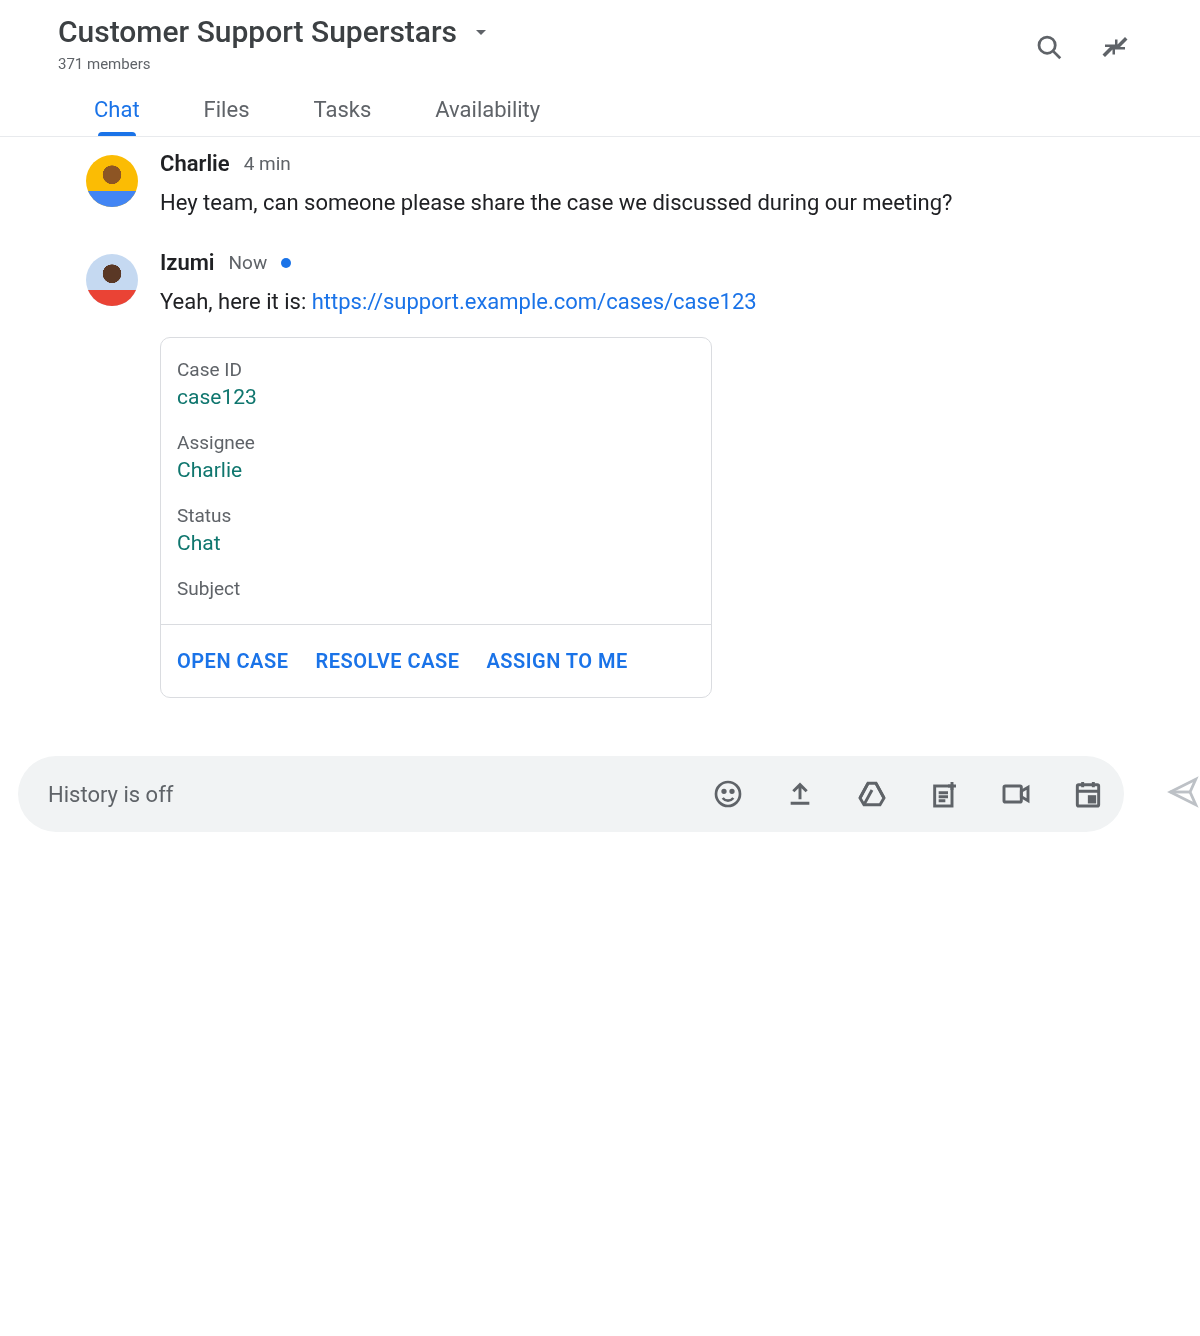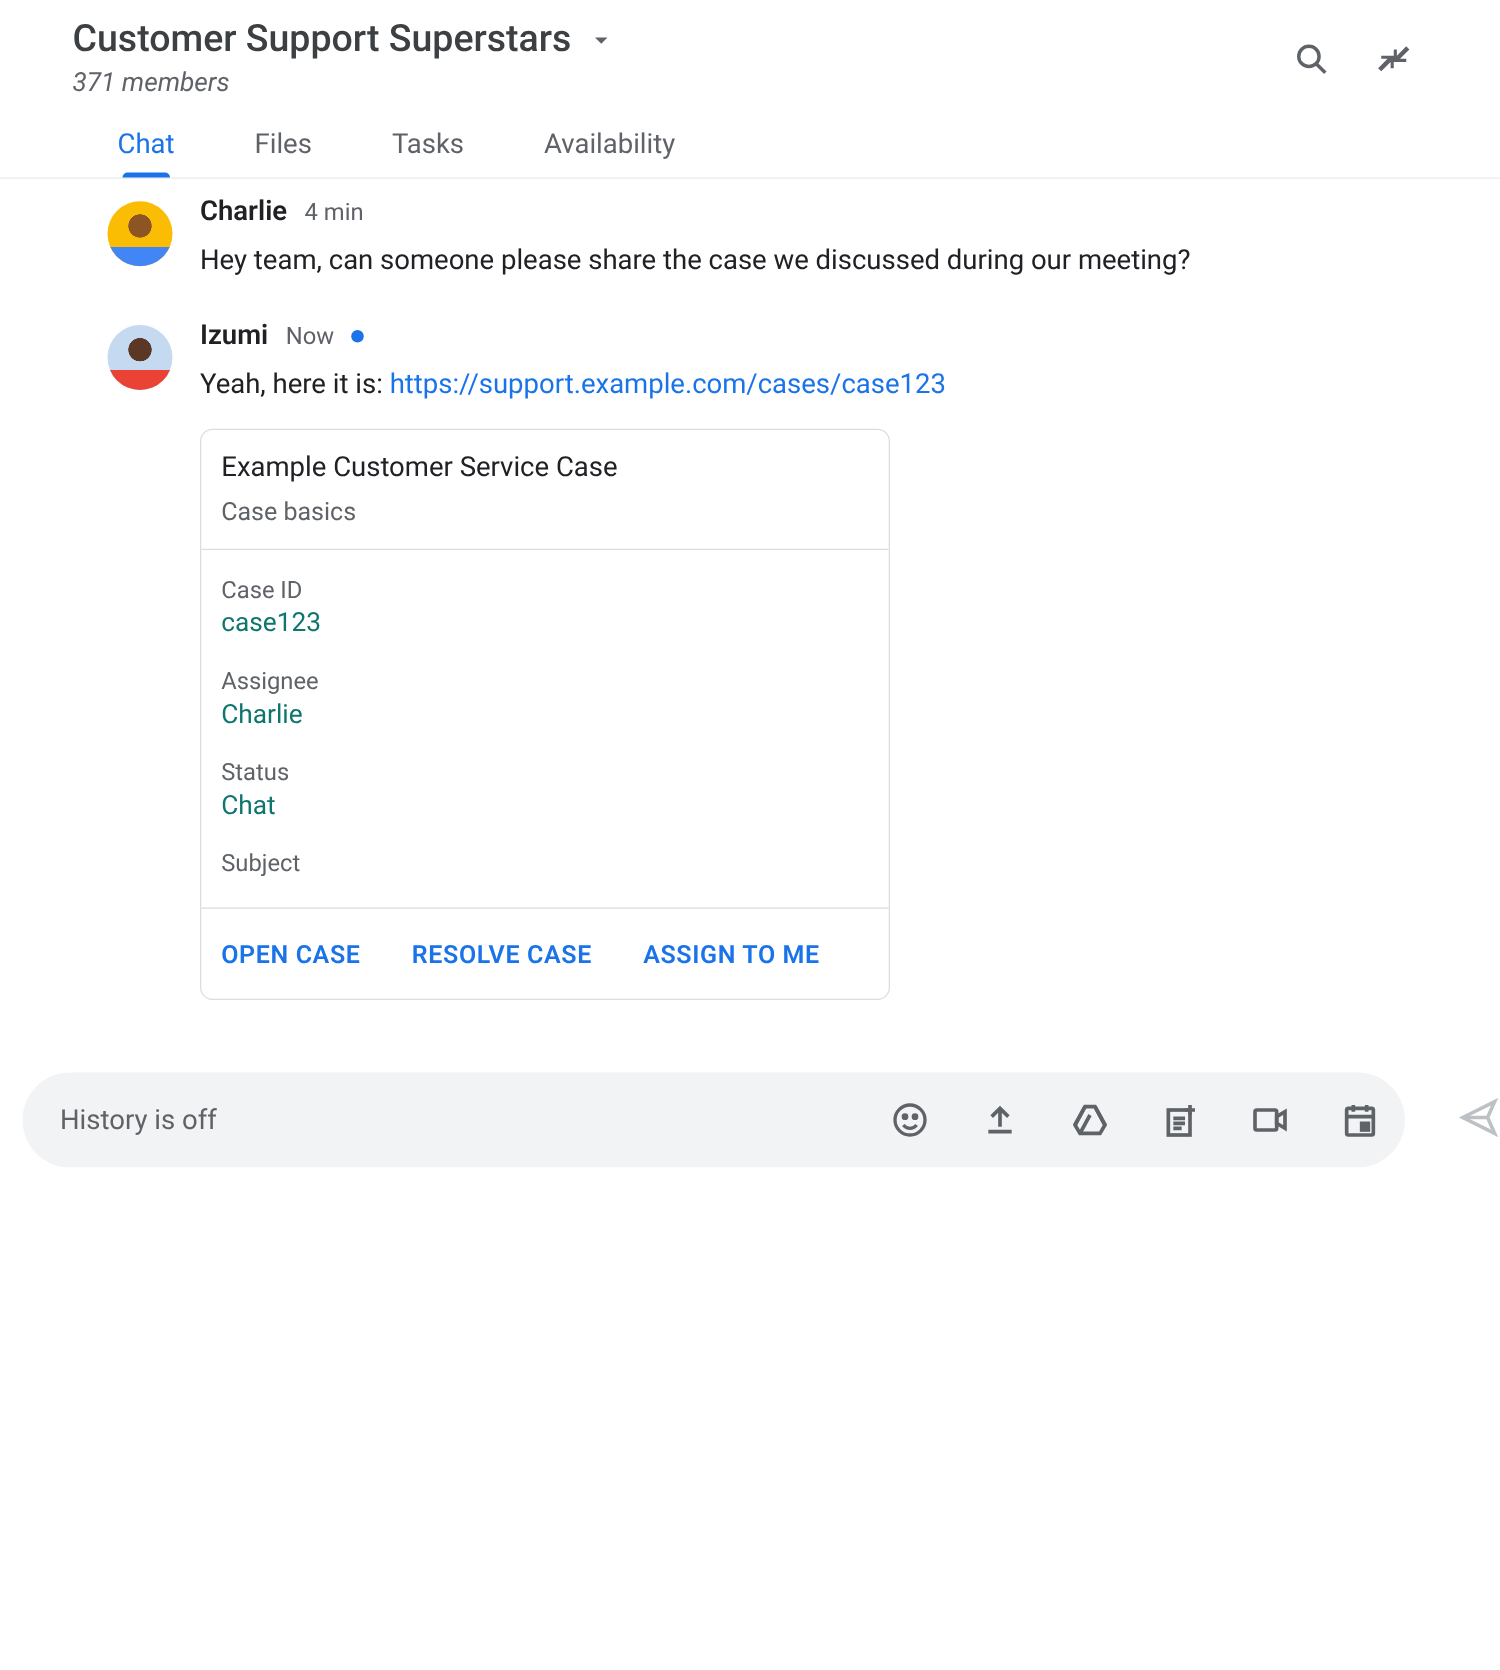--- a/index.html
+++ b/index.html
@@ -3,21 +3,21 @@
   <meta charset="utf-8">
   <style>
     * { margin: 0; padding: 0; box-sizing: border-box; }
     body { font-family: -apple-system, BlinkMacSystemFont, "Segoe UI", Roboto, Arial, sans-serif; background: #fff; color: #202124; width: 1200px; }
     .container { padding: 0; }
     .header { padding: 14px 58px 0 58px; display: flex; align-items: flex-start; justify-content: space-between; }
     .header-left {}
     .title-row { display: flex; align-items: center; gap: 12px; }
     .title { font-size: 30px; font-weight: 500; color: #3c4043; }
     .dropdown-icon { color: #5f6368; cursor: pointer; }
-    .member-count { font-size: 21px; color: #5f6368; margin-top: 6px; font-style: italic; }
+    .member-count { font-size: 15px; color: #5f6368; margin-top: 6px; }
     .header-right { display: flex; align-items: center; gap: 36px; margin-top: 18px; margin-right: 12px; }
     .header-icon { color: #5f6368; cursor: pointer; }
     .tabs { display: flex; gap: 64px; padding: 0 58px; margin-top: 24px; border-bottom: 1px solid #e8eaed; padding-left: 94px; }
     .tab { font-size: 22px; color: #5f6368; padding-bottom: 14px; cursor: pointer; position: relative; }
     .tab.active { color: #1a73e8; }
     .tab.active::after { content: ""; position: absolute; bottom: 0; left: 4px; right: 4px; height: 4px; background: #1a73e8; border-radius: 4px 4px 0 0; }
     .messages { padding: 14px 58px 24px 58px; }
     .message { display: flex; gap: 22px; margin-bottom: 30px; padding-left: 28px; }
     .avatar { width: 52px; height: 52px; border-radius: 50%; flex-shrink: 0; margin-top: 4px; overflow: hidden; }
     .avatar-charlie { background: #fbbc04; position: relative; }
@@ -33,21 +33,21 @@
     .link { color: #1a73e8; cursor: pointer; }
     .card { border: 1px solid #dadce0; border-radius: 10px; margin-top: 18px; max-width: 552px; overflow: hidden; }
     .card-header { padding: 18px 16px 18px 16px; border-bottom: 1px solid #dadce0; }
     .card-title { font-size: 22px; color: #202124; }
     .card-subtitle { font-size: 20px; color: #5f6368; margin-top: 10px; }
     .card-body { padding: 20px 16px; }
     .field { margin-bottom: 22px; }
     .field:last-child { margin-bottom: 0; }
     .field-label { font-size: 19px; color: #5f6368; margin-bottom: 4px; }
     .field-value { font-size: 21px; color: #0f766e; }
-    .card-actions { border-top: 1px solid #dadce0; padding: 24px 16px; display: flex; gap: 41px; }
+    .card-actions { border-top: 1px solid #dadce0; padding: 24px 16px; display: flex; gap: 27px; }
     .card-action { font-size: 20px; font-weight: 600; color: #1a73e8; letter-spacing: 0.5px; cursor: pointer; }
     .card-footer { display: flex; align-items: center; justify-content: space-between; margin-top: 14px; max-width: 552px; font-size: 19px; }
     .card-footer-left { display: flex; align-items: center; gap: 10px; color: #5f6368; }
     .app-name { font-weight: 700; color: #202124; }
     .app-badge { background: #e8eaed; color: #5f6368; padding: 3px 10px; border-radius: 5px; font-size: 18px; }
     .remove-preview { color: #5f6368; text-decoration: underline; cursor: pointer; }
     .composer { margin: 4px 18px 0 18px; }
     .composer-bar { background: #f1f3f4; border-radius: 38px; display: flex; align-items: center; padding: 10px 20px 10px 30px; height: 76px; }
     .composer-placeholder { font-size: 22px; color: #5f6368; flex: 1; }
     .composer-icons { display: flex; align-items: center; gap: 40px; color: #5f6368; }
@@ -112,24 +112,20 @@
         <div class="message-header">
           <span class="author">Izumi</span>
           <span class="timestamp">Now</span>
           <span class="status-dot"></span>
         </div>
         <div class="message-body">
           <span>Yeah, here it is: </span><span class="link">https://support.example.com/cases/case123</span>
         </div>
 
         <div class="card">
-          <div class="card-header">
-            <div class="card-title">Example Customer Service Case</div>
-            <div class="card-subtitle">Case basics</div>
-          </div>
           <div class="card-body">
             <div class="field">
               <div class="field-label">Case ID</div>
               <div class="field-value">case123</div>
             </div>
             <div class="field">
               <div class="field-label">Assignee</div>
               <div class="field-value">Charlie</div>
             </div>
             <div class="field">

